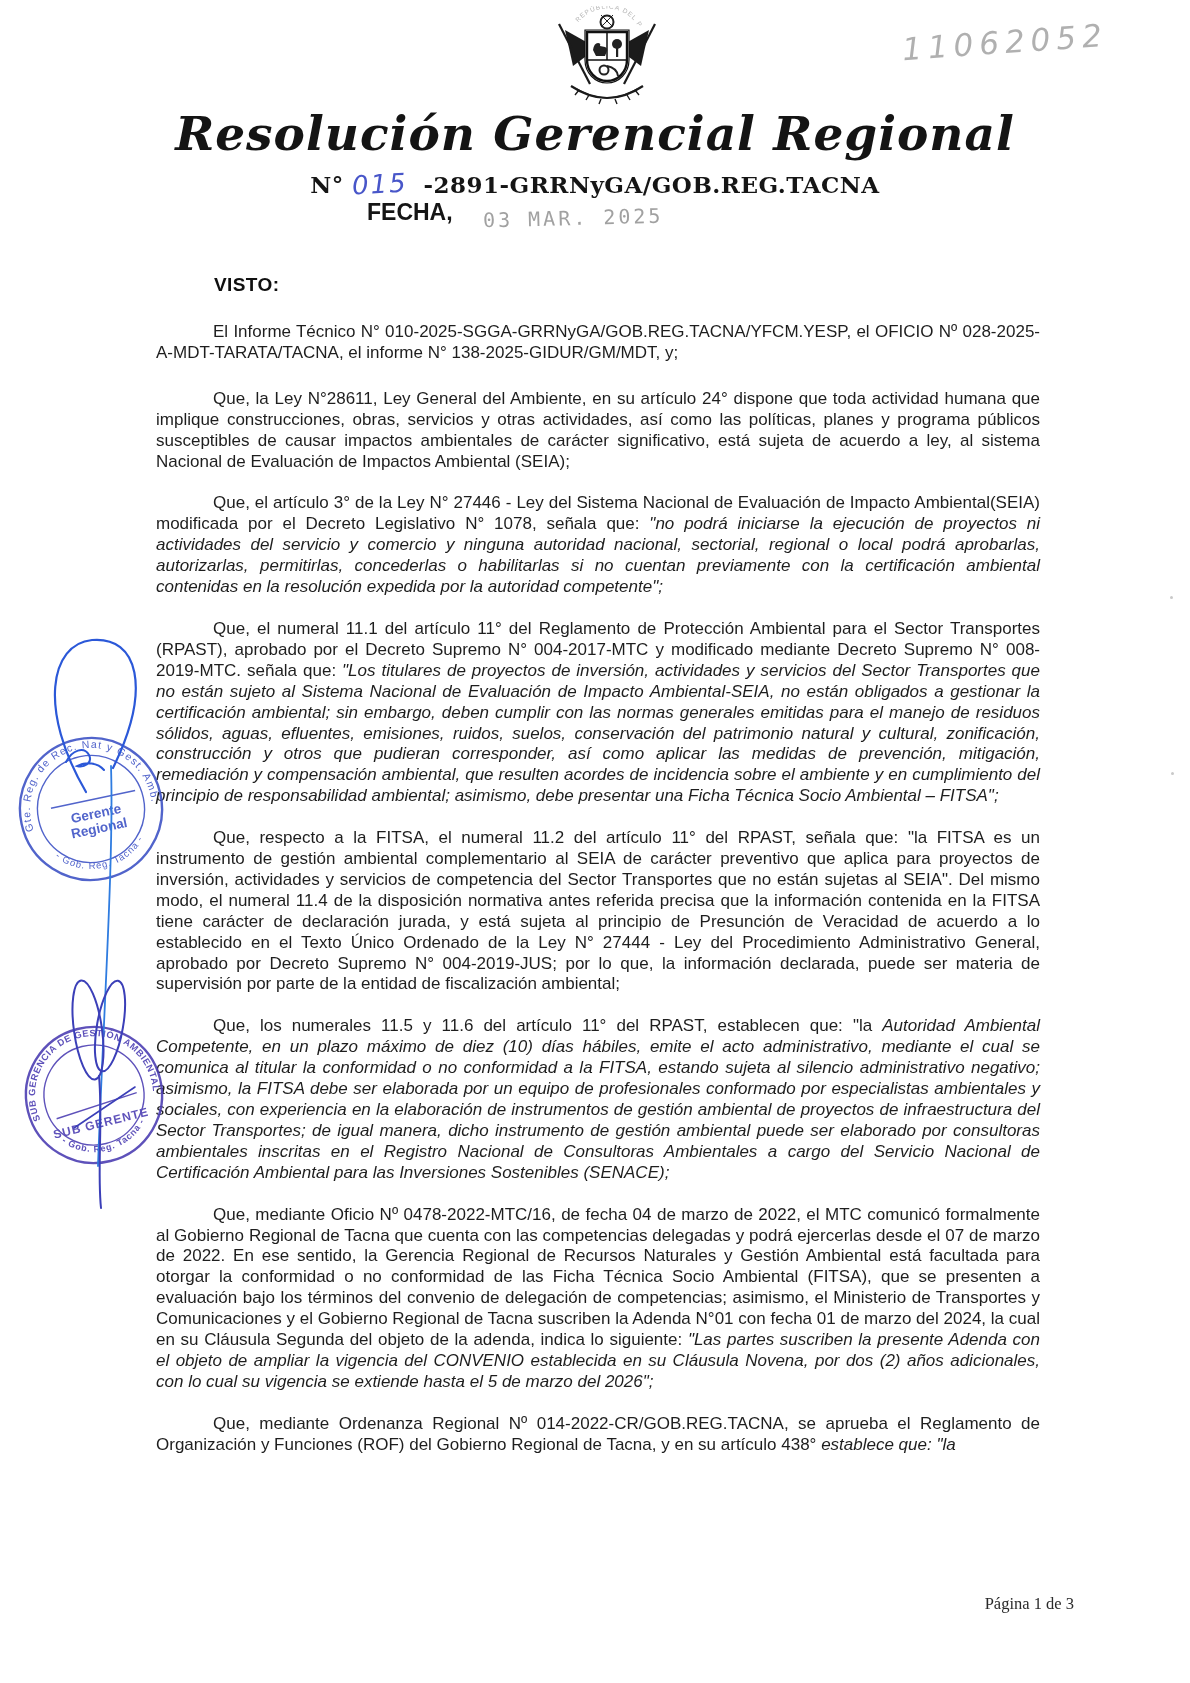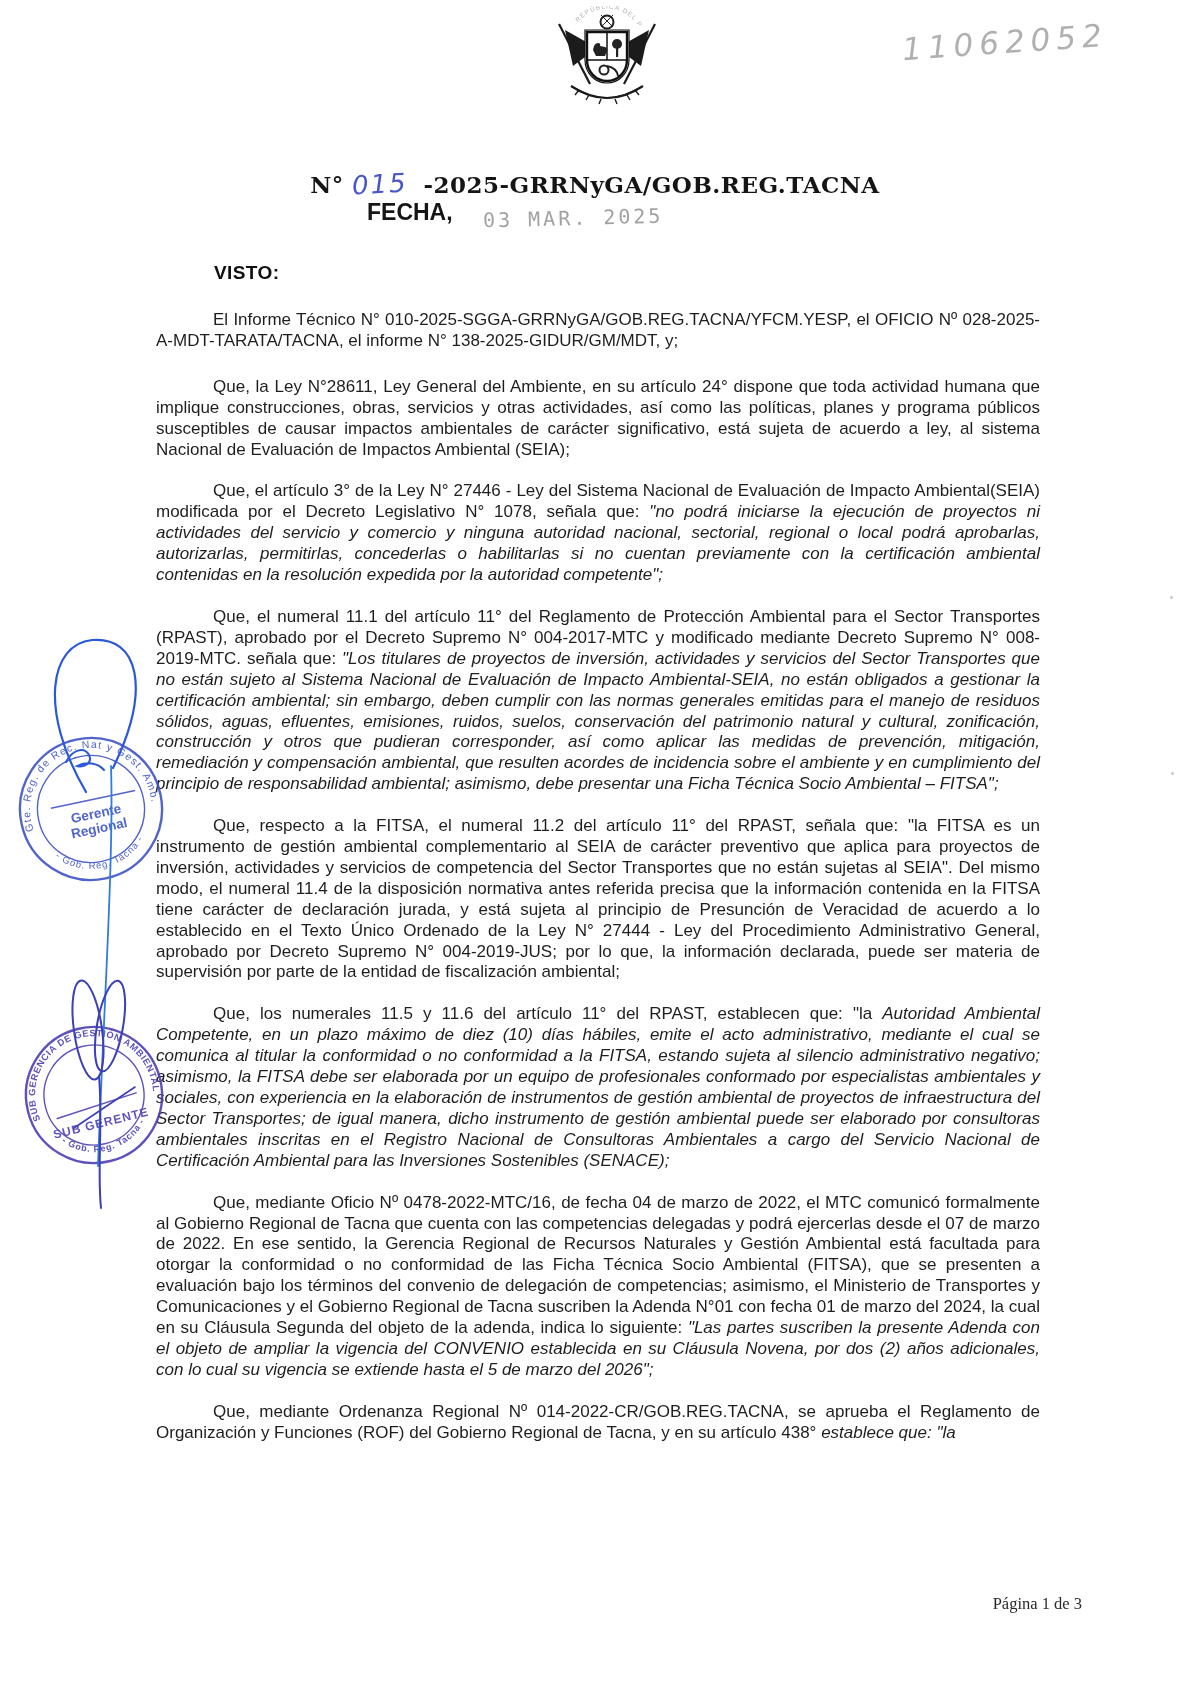--- a/index.html
+++ b/index.html
@@ -35,36 +35,36 @@
   .fechaline{
     position:absolute;left:367px;top:199px;
     font-family:Liberation Sans, sans-serif;font-weight:bold;font-size:23px;color:#151515;
   }
   .datestamp{
     position:absolute;left:483px;top:206px;
     font-family:"DejaVu Sans Mono",monospace;font-size:20px;color:#919191;
     letter-spacing:3px;transform:rotate(-1.5deg);opacity:.85;white-space:nowrap;
   }
   
-  .doc-body{position:absolute;left:156px;top:262px;width:892px;}
+  .doc-body{position:absolute;left:156px;top:274px;width:892px;}
   .doc-body h2{
     font-size:19px;font-weight:bold;color:#101010;letter-spacing:.4px;
     margin:0 0 26px 58px;
   }
   .doc-body h2.considerando{margin-top:0;margin-bottom:24px;}
   .doc-body p{
     font-size:17px;line-height:20.9px;text-align:justify;text-indent:57px;
     margin:0 8px 21px 0;color:#1e1e1e;
   }
   .doc-body p.visto-p{margin-bottom:25px;}
   .it{font-style:italic;}
   
   .stamps{position:absolute;left:0;top:560px;width:230px;height:680px;pointer-events:none;}
   .footer{
-    position:absolute;top:1594px;right:108px;
+    position:absolute;top:1594px;right:116px;
     font-family:"Liberation Serif",serif;font-size:16.5px;color:#2a2a2a;
   }
   .speck{position:absolute;width:3px;height:3px;background:#c9c9c9;border-radius:50%;}
 </style>
 </head>
 <body>
 
 <div class="page">
 
   <div class="pencil">11062052</div>
@@ -95,22 +95,23 @@
     <rect x="73" y="42" width="2.2" height="9" fill="#222"></rect>
 
     <circle cx="61" cy="64" r="4.5" fill="none" stroke="#222" stroke-width="2"></circle>
     <path d="M 64 60 q 10 2 11 10" fill="none" stroke="#222" stroke-width="2"></path>
 
     <path d="M 28 80 Q 64 104 100 80" fill="none" stroke="#1b1b1b" stroke-width="2.2"></path>
     <path d="M 34 83 Q 64 101 94 83" fill="none" stroke="#1b1b1b" stroke-width="1.1"></path>
     <path d="M 36 84 l -4 5 M 46 89 l -3 5 M 58 93 l -2 5 M 72 93 l 2 5 M 84 89 l 3 5 M 92 84 l 4 5" stroke="#1b1b1b" stroke-width="1.4"></path>
   </svg>
 
+  <div class="title">Resolución Gerencial Regional</div>
 
-  <div class="numline"><span>N°</span><span class="hand">015</span><span>-2025-GRRNyGA/GOB.REG.TACNA</span></div>
+  <div class="numline"><span>N°</span><span class="hand">015</span><span>-2891-GRRNyGA/GOB.REG.TACNA</span></div>
 
   <div class="fechaline">FECHA,</div>
   <div class="datestamp">03 MAR. 2025</div>
 
   <div class="doc-body">
     <h2>VISTO:</h2>
     <p class="visto-p"><span>El Informe Técnico N° 010-2025-SGGA-GRRNyGA/GOB.REG.TACNA/YFCM.YESP, el OFICIO Nº 028-2025-A-MDT-TARATA/TACNA, el informe N° 138-2025-GIDUR/GM/MDT, y;</span></p>
     <p><span>Que, la Ley N°28611, Ley General del Ambiente, en su artículo 24° dispone que toda actividad humana que implique construcciones, obras, servicios y otras actividades, así como las políticas, planes y programa públicos susceptibles de causar impactos ambientales de carácter significativo, está sujeta de acuerdo a ley, al sistema Nacional de Evaluación de Impactos Ambiental (SEIA);</span></p>
     <p><span>Que, el artículo 3° de la Ley N° 27446 - Ley del Sistema Nacional de Evaluación de Impacto Ambiental(SEIA) modificada por el Decreto Legislativo N° 1078, señala que: </span><span class="it">"no podrá iniciarse la ejecución de proyectos ni actividades del servicio y comercio y ninguna autoridad nacional, sectorial, regional o local podrá aprobarlas, autorizarlas, permitirlas, concederlas  o habilitarlas si no cuentan previamente con la certificación ambiental contenidas en la resolución expedida por la autoridad competente";</span></p>
     <p><span>Que, el numeral 11.1 del artículo 11° del Reglamento de Protección Ambiental para el Sector Transportes (RPAST), aprobado por el Decreto Supremo N° 004-2017-MTC y modificado mediante Decreto Supremo N° 008-2019-MTC. señala que: </span><span class="it">"Los titulares de proyectos de inversión, actividades y servicios del Sector Transportes que no están sujeto al Sistema Nacional de Evaluación de Impacto Ambiental-SEIA, no están obligados a gestionar la certificación ambiental; sin embargo, deben cumplir con las normas generales emitidas para el manejo de residuos sólidos, aguas, efluentes, emisiones, ruidos, suelos, conservación del patrimonio natural y cultural, zonificación, construcción y otros que pudieran corresponder, así como aplicar las medidas de prevención, mitigación, remediación y compensación ambiental, que resulten acordes de incidencia sobre el ambiente y en cumplimiento del principio de responsabilidad ambiental; asimismo, debe presentar una Ficha Técnica Socio Ambiental – FITSA";</span></p>

